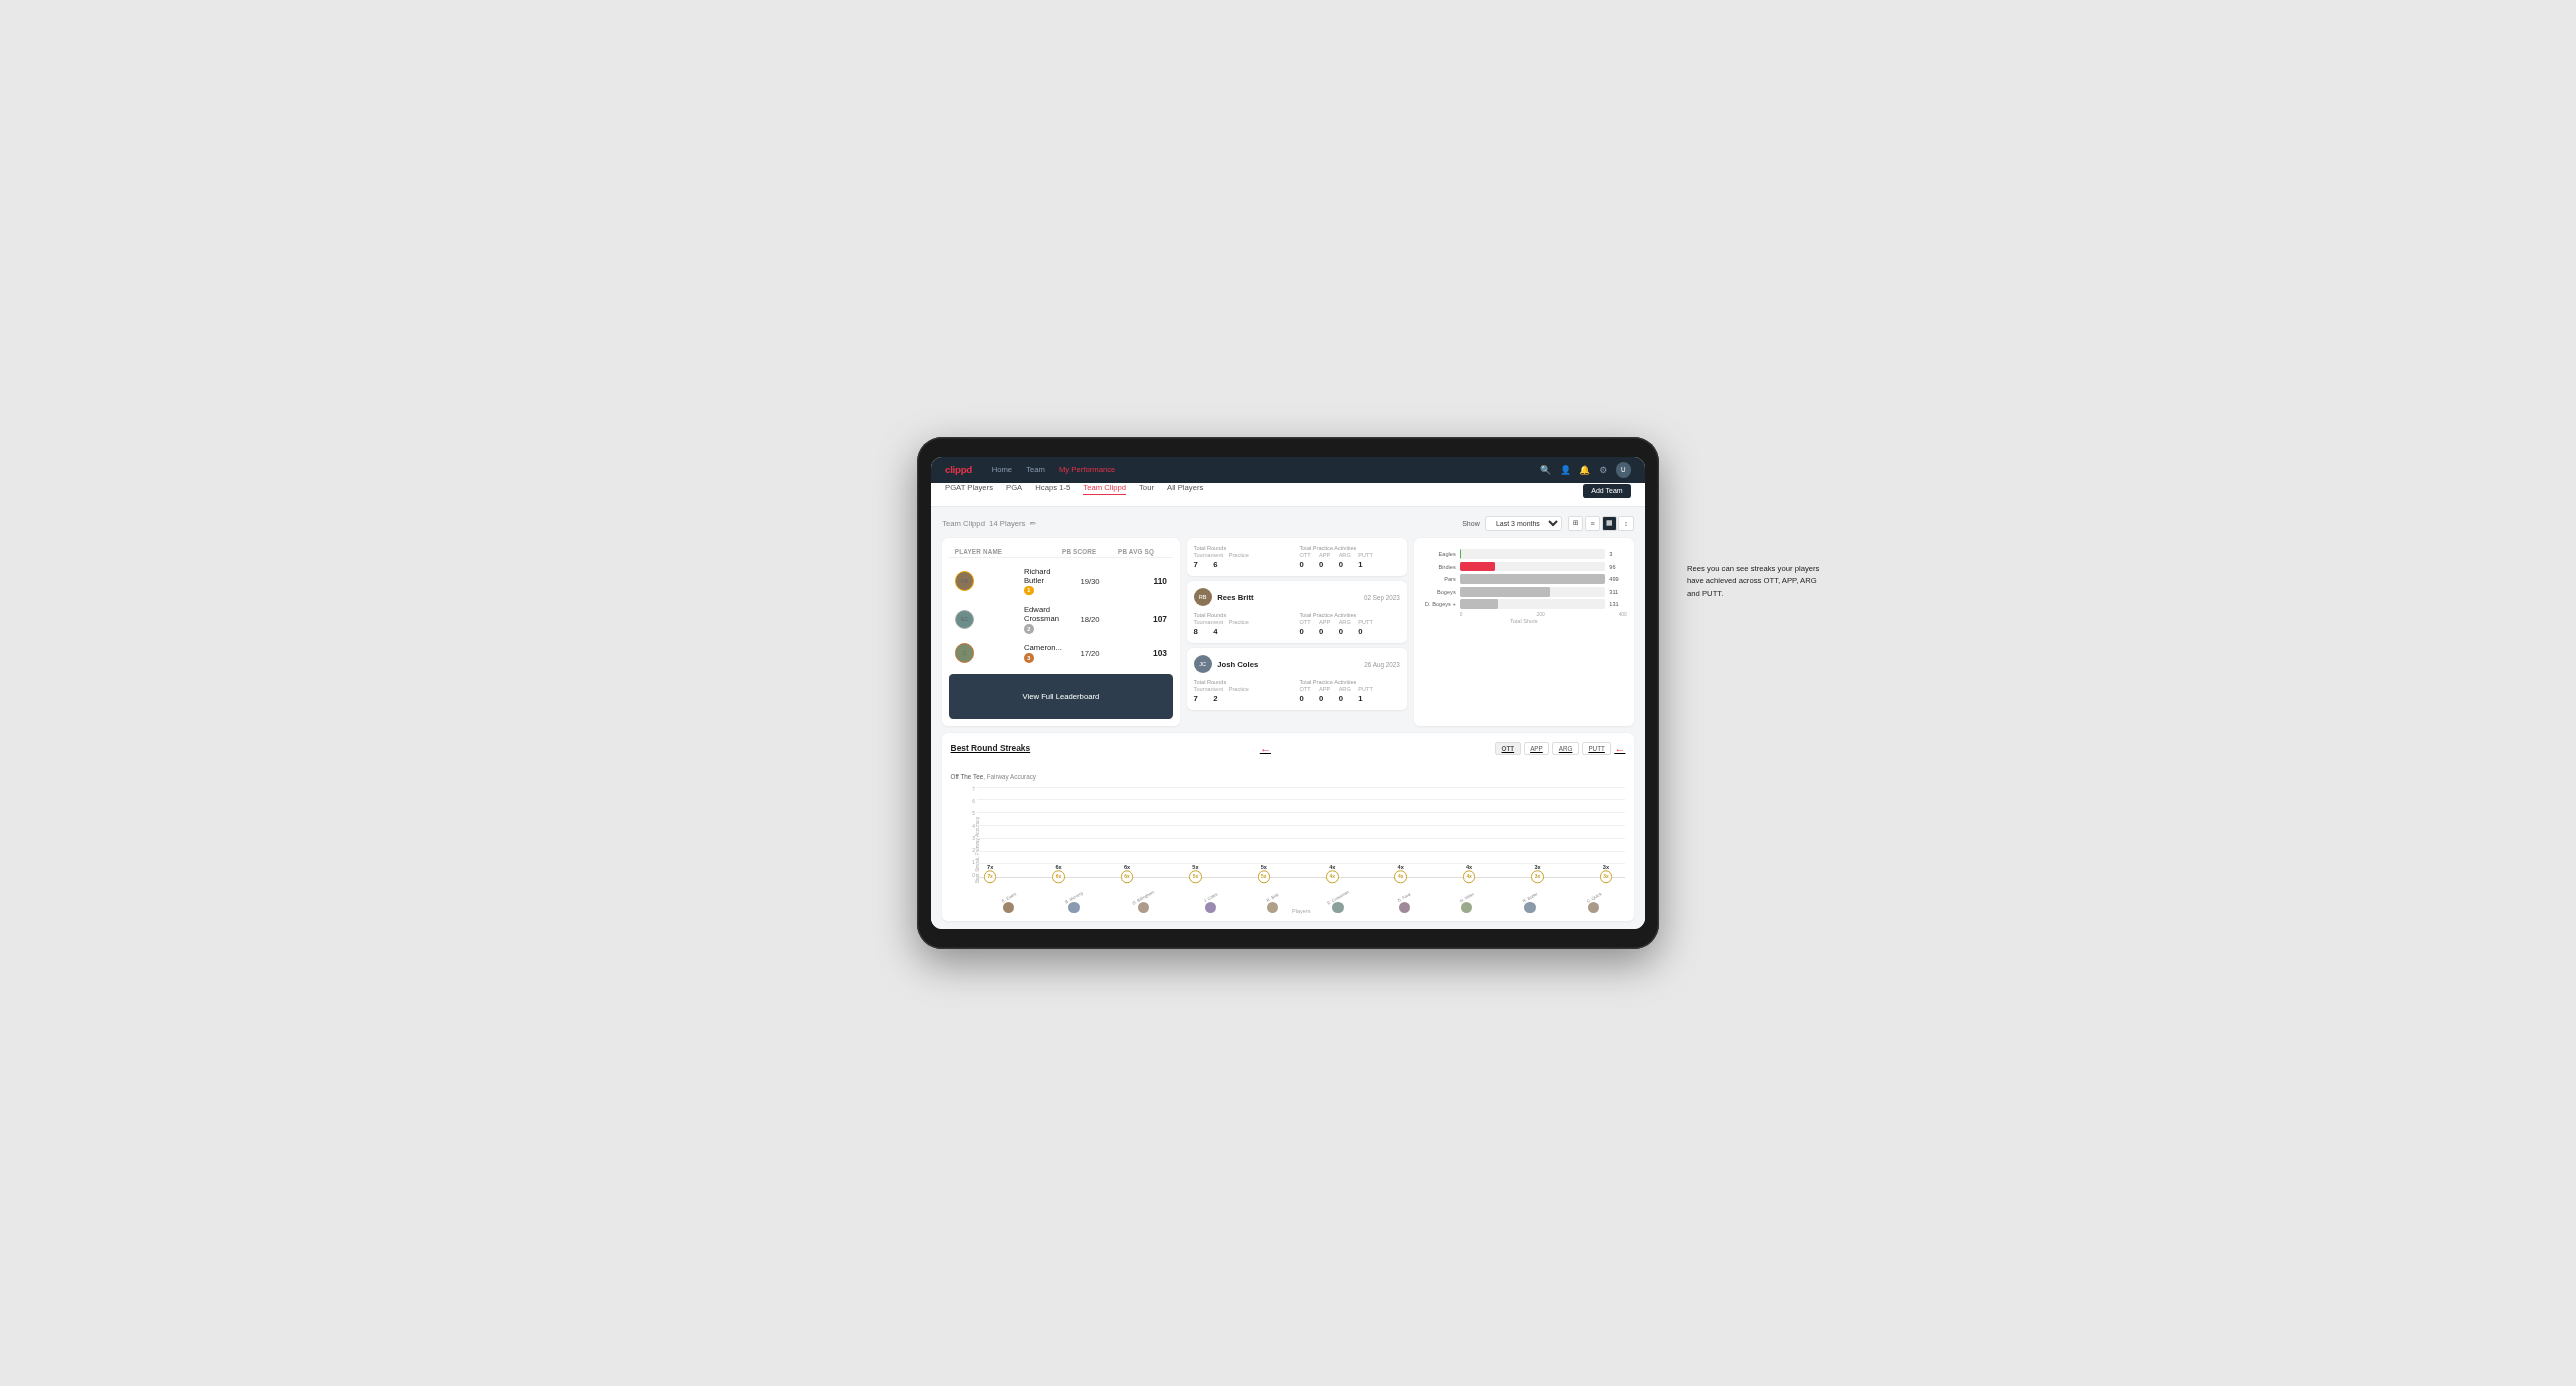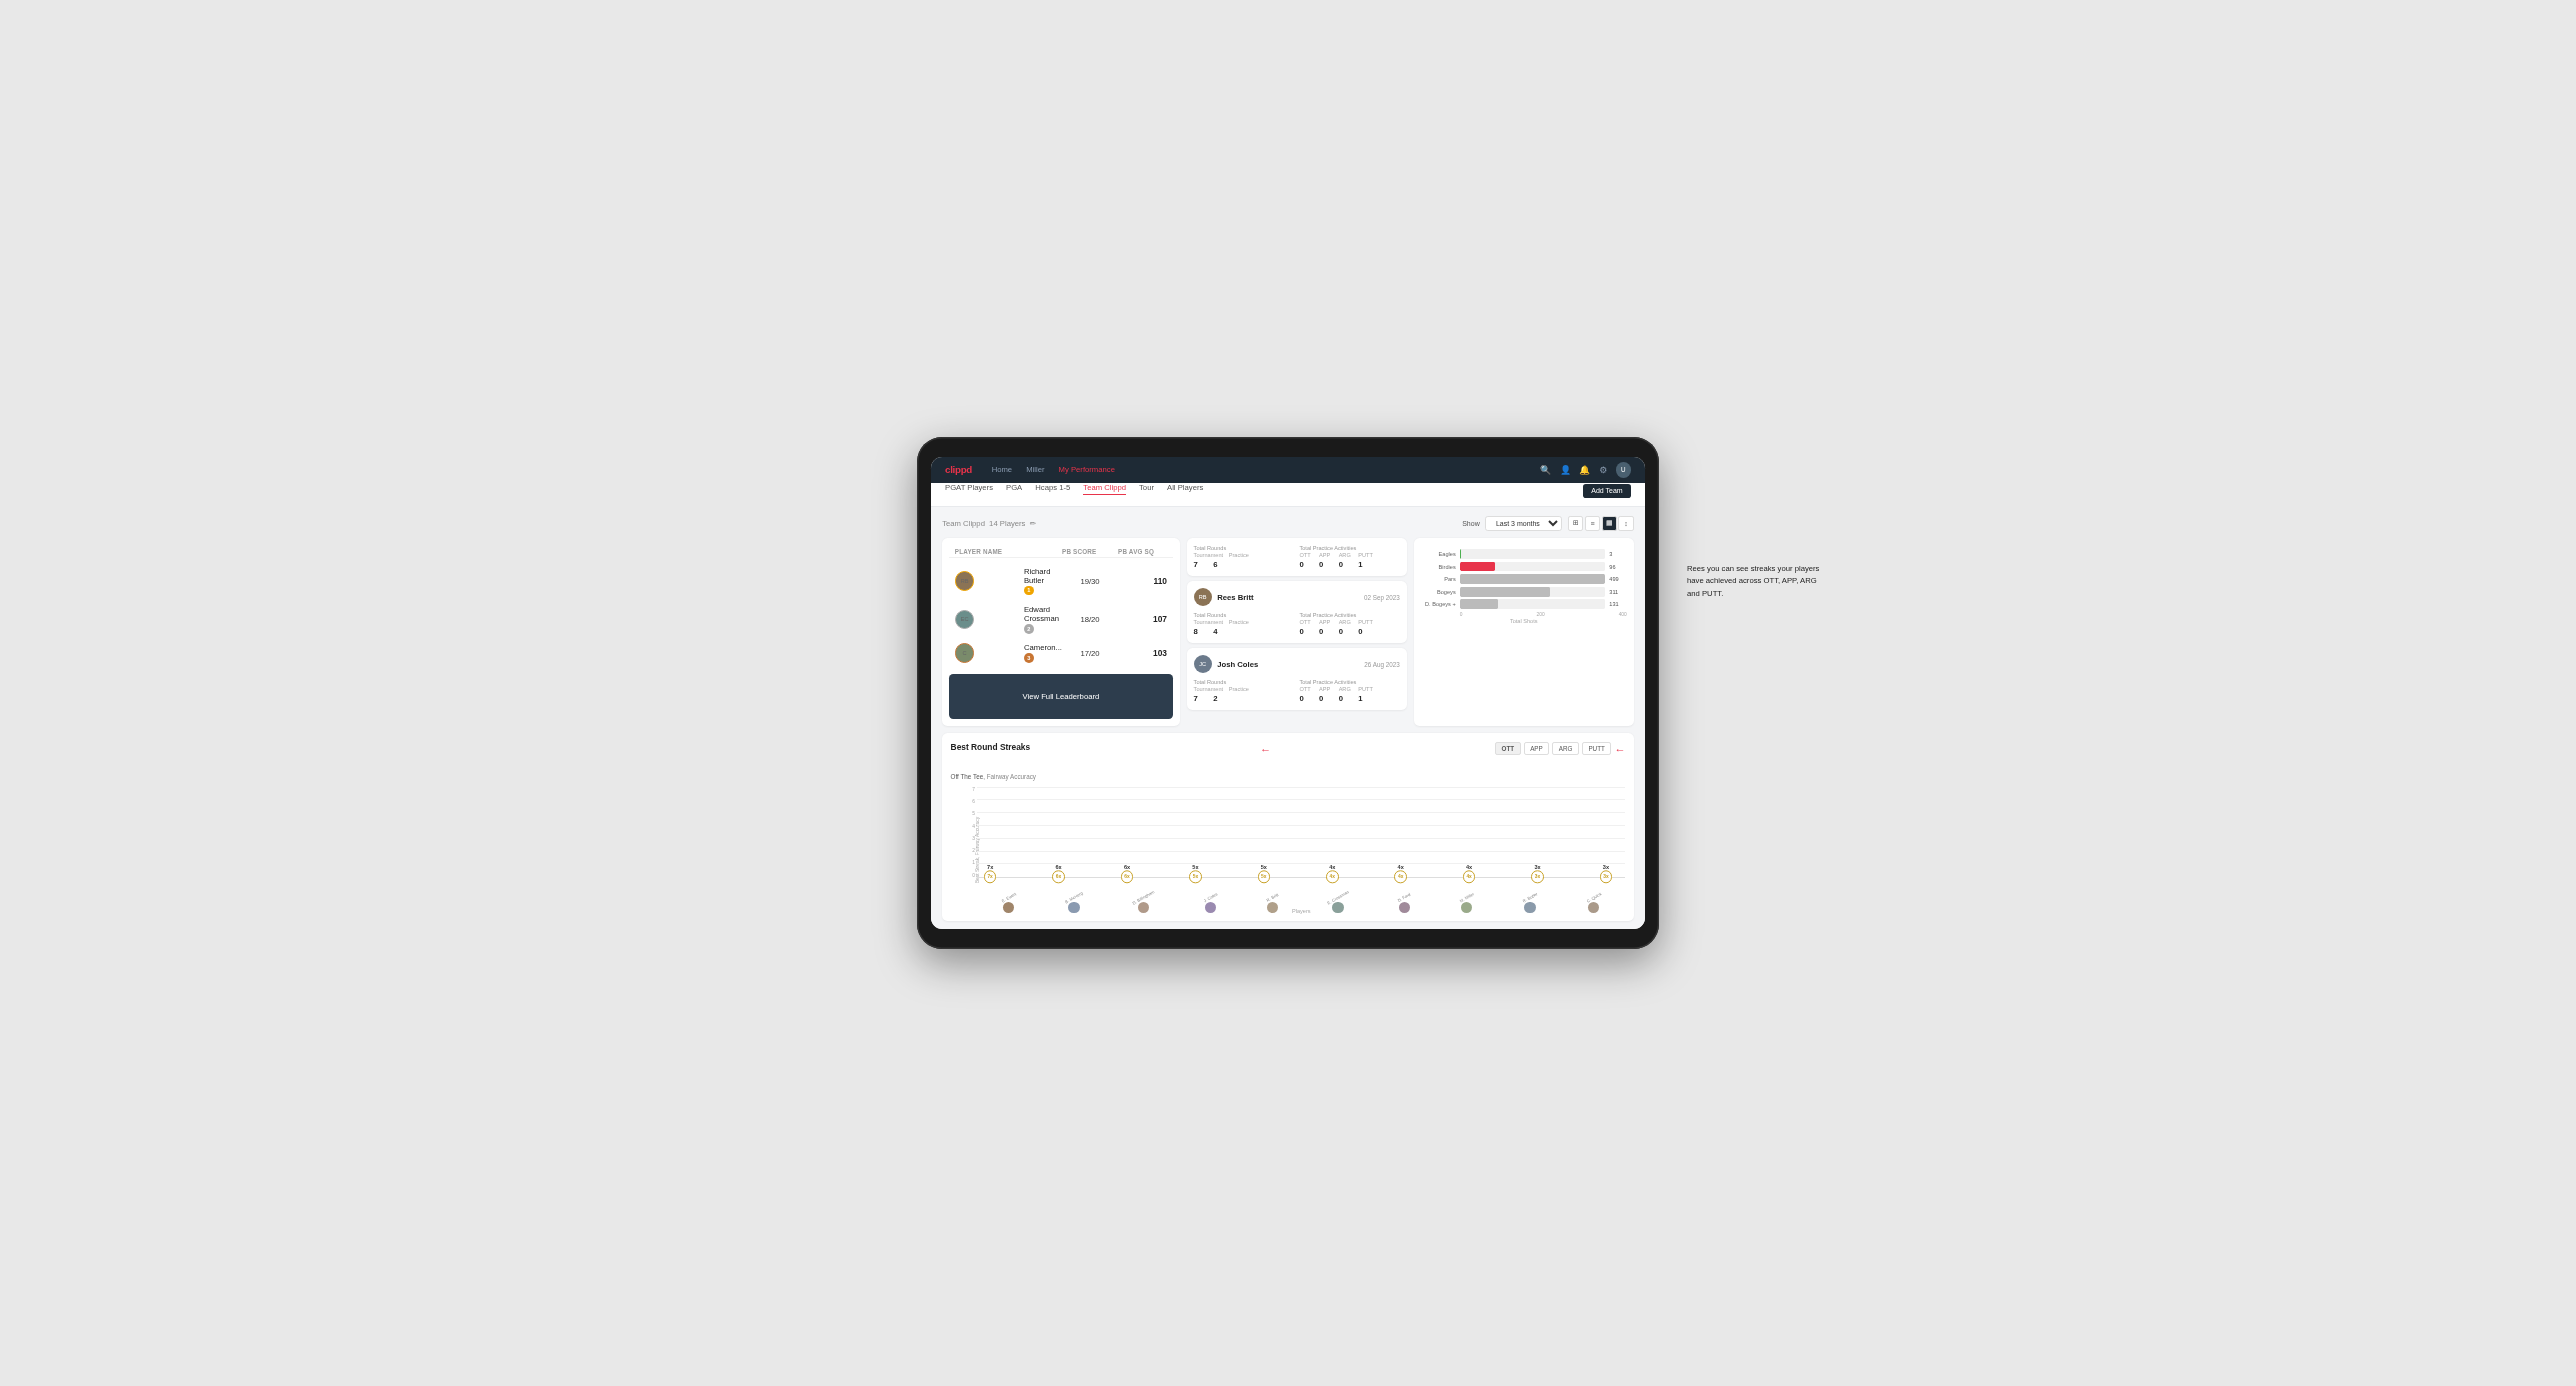--- a/index.html
+++ b/index.html
@@ -394,22 +394,24 @@
     
     .streaks-section {
       background: #fff;
       border-radius: 5.6px;
       padding: 8.4px;
       box-shadow: 0 0.7px 2.1px rgba(0,0,0,0.06);
     }
 
     .streaks-header {
       display: flex;
+      align-items: center;
       justify-content: space-between;
       margin-bottom: 18px;
+      text-decoration: underline;
     }
     .streaks-title {
       font-size: 8.4px;
       font-weight: 600;
       color: #222;
     }
     .filter-btns {
       display: flex;
       gap: 2.8px;
     }
@@ -458,21 +460,21 @@
 </head>
 <body>
 
 <div class="outer-wrapper" style="position:relative;">
   <div class="tablet-frame">
     <div class="tablet-screen">
 
       <div class="nav-bar">
         <span class="nav-logo">clippd</span>
         <span class="nav-item">Home</span>
-        <span class="nav-item">Miller</span>
+        <span class="nav-item">Team</span>
         <span class="nav-item active">My Performance</span>
         <div class="nav-right">
           <span class="nav-icon">🔍</span>
           <span class="nav-icon">👤</span>
           <span class="nav-icon">🔔</span>
           <span class="nav-icon">⚙</span>
           <div class="nav-avatar">U</div>
         </div>
       </div>
 

